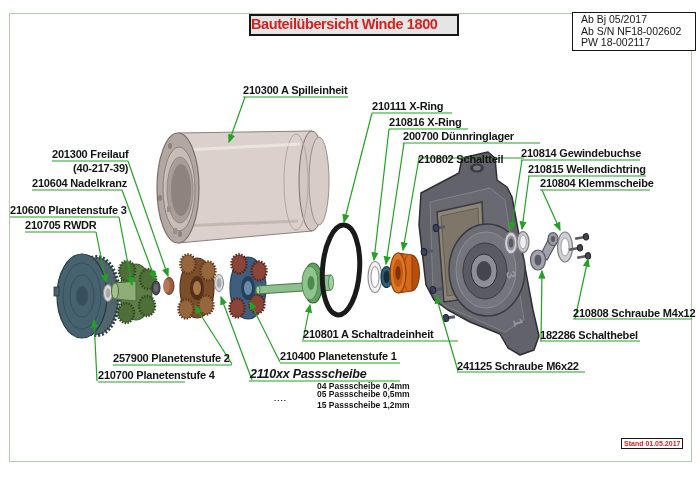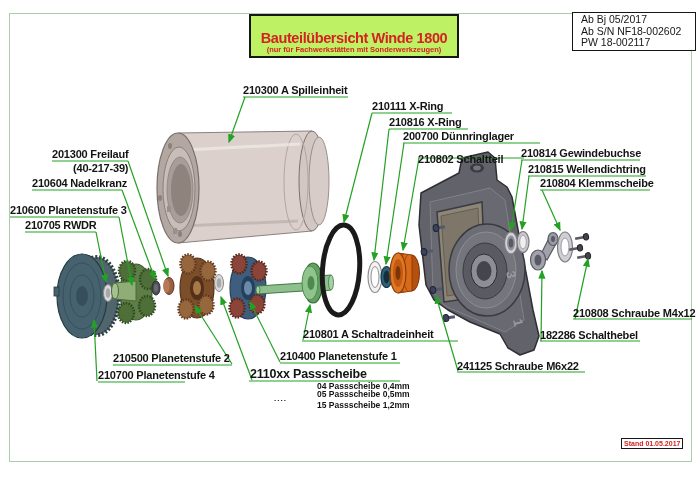--- a/index.html
+++ b/index.html
@@ -6,39 +6,39 @@
   body{
     width:700px;height:495px;position:relative;background:#ffffff;
     font-family:"Liberation Sans", sans-serif; overflow:hidden;
   }
   .frame{
     position:absolute;left:9px;top:13px;width:683px;height:449px;
     border:1px solid #a8cfa8;box-sizing:border-box;
   }
   .title-box{
     position:absolute;left:249px;top:14px;width:206px;
-    border:2px solid #161616;background:#bef264;text-align:center;padding:15px 0 2px 0;
+    border:2px solid #161616;background:#e5e5e5;text-align:left;padding:1px 0 2px 0;
   }
   .title-box .t1{font-size:14.5px;font-weight:bold;color:#d42222;letter-spacing:-0.4px;line-height:15px;white-space:nowrap;}
   .title-box .t2{font-size:7.5px;font-weight:bold;color:#d42222;line-height:8px;white-space:nowrap;}
   .info-box{
     position:absolute;left:572px;top:12px;width:106px;
     border:1.5px solid #161616;background:#fff;padding:1px 8px;
     font-size:10.5px;line-height:11.5px;color:#161616;white-space:nowrap;
   }
   .stand-box{
     position:absolute;left:621px;top:438px;
     border:1.5px solid #161616;background:#fff;padding:0 2px;
     font-size:7px;line-height:9px;font-weight:bold;color:#d42222;white-space:nowrap;
   }
   .lbl{
     position:absolute;font-size:11px;font-weight:bold;color:#141414;
     white-space:nowrap;letter-spacing:-0.2px;line-height:11px;text-align:center;
   }
-  .lbl.big{font-size:12.5px;line-height:12px;}
+  .lbl.big{font-size:12.5px;line-height:12px;font-style:italic;}
   .lbl.small{font-size:8.5px;line-height:8.5px;letter-spacing:0;margin-left:43px;}
   .lbl.dots{font-size:8px;line-height:5px;letter-spacing:1px;}
   svg{position:absolute;left:0;top:0;}
 </style>
 </head>
 <body>
 
 <div class="frame"></div>
 
 <svg width="700" height="495" viewBox="0 0 700 495">
@@ -261,21 +261,20 @@
       <line x1="458" y1="371" x2="436" y2="296" marker-end="url(#arr)"></line>
     <line x1="540" y1="341" x2="640" y2="341"></line> 
       <line x1="541" y1="341" x2="542" y2="271" marker-end="url(#arr)"></line>
     <line x1="573" y1="319" x2="692" y2="319"></line> 
       <line x1="575" y1="319" x2="588" y2="259" marker-end="url(#arr)"></line>
   </g>
 </svg>
 
 <div class="title-box">
   <div class="t1">Bauteilübersicht Winde 1800</div>
-  <div class="t2">(nur für Fachwerkstätten mit Sonderwerkzeugen)</div>
 </div>
 
 <div class="info-box">
   <div>Ab Bj 05/2017</div>
   <div>Ab S/N NF18-002602</div>
   <div>PW 18-002117</div>
 </div>
 
 <div class="stand-box">Stand 01.05.2017</div>
 
@@ -285,21 +284,21 @@
 <div class="lbl" style="left:403px;top:131px">200700 Dünnringlager</div>
 <div class="lbl" style="left:418px;top:154px">210802 Schaltteil</div>
 <div class="lbl" style="left:521px;top:148px">210814 Gewindebuchse</div>
 <div class="lbl" style="left:528px;top:164px">210815 Wellendichtring</div>
 <div class="lbl" style="left:540px;top:178px">210804 Klemmscheibe</div>
 <div class="lbl" style="left:52px;top:149px">201300 Freilauf</div>
 <div class="lbl" style="left:73px;top:163px">(40-217-39)</div>
 <div class="lbl" style="left:32px;top:178px">210604 Nadelkranz</div>
 <div class="lbl" style="left:10px;top:205px">210600 Planetenstufe 3</div>
 <div class="lbl" style="left:25px;top:220px">210705 RWDR</div>
-<div class="lbl" style="left:113px;top:353px">210500 Planetenstufe 2</div>
+<div class="lbl" style="left:113px;top:353px">257900 Planetenstufe 2</div>
 <div class="lbl" style="left:280px;top:351px">210400 Planetenstufe 1</div>
 <div class="lbl" style="left:98px;top:370px">210700 Planetenstufe 4</div>
 <div class="lbl" style="left:303px;top:329px">210801 A Schaltradeinheit</div>
 <div class="lbl big" style="left:250px;top:368px">2110xx Passscheibe</div>
 <div class="lbl small" style="left:274px;top:382px">04 Passscheibe 0,4mm</div>
 <div class="lbl small" style="left:274px;top:390px">05 Passscheibe 0,5mm</div>
 <div class="lbl dots" style="left:274px;top:396px">....</div>
 <div class="lbl small" style="left:274px;top:401px">15 Passscheibe 1,2mm</div>
 <div class="lbl" style="left:573px;top:308px">210808 Schraube M4x12</div>
 <div class="lbl" style="left:540px;top:330px">182286 Schalthebel</div>

